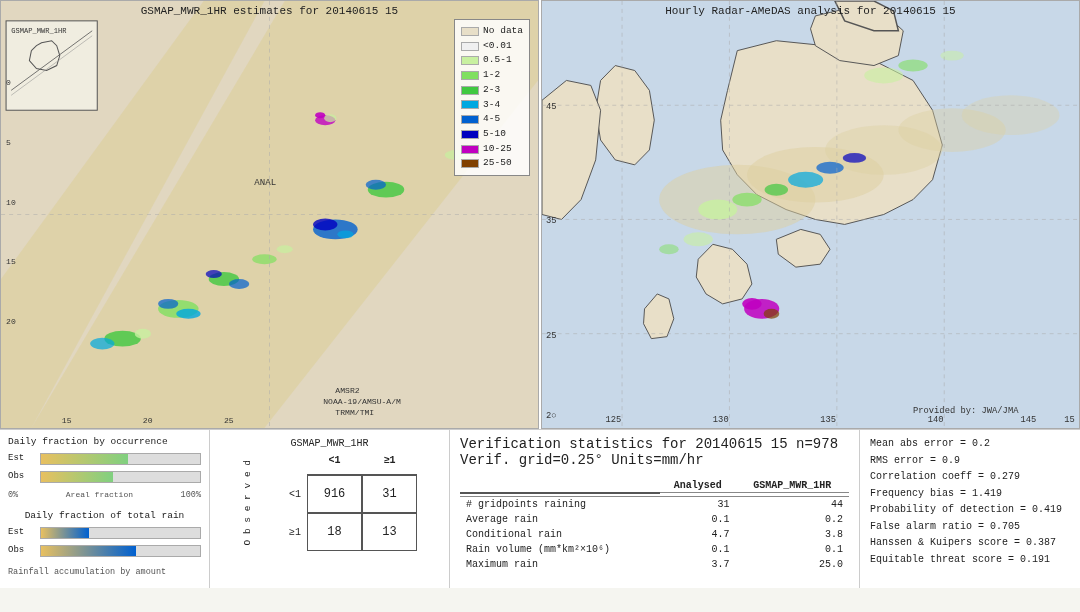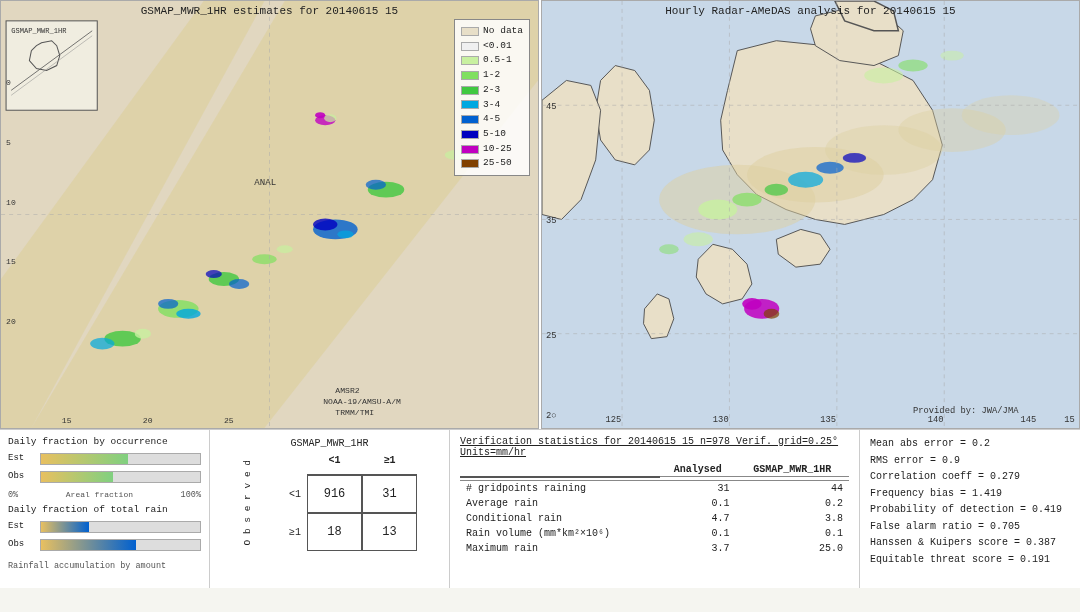--- a/index.html
+++ b/index.html
@@ -219,24 +219,23 @@
     }
 
     
     .verification-panel {
       flex: 1;
       padding: 6px 10px;
       border-right: 1px solid #ccc;
     }
 
     .verif-title {
-      font-size: 10px;
-      font-family: 'Courier New', monospace;
-      margin-bottom: 5px;
-      text-decoration: underline;
+      font-size: 14px;
+      font-family: 'Courier New', monospace;
+      margin-bottom: 11px;
     }
 
     .verif-stats-table {
       border-collapse: collapse;
       width: 100%;
     }
 
     .verif-stats-table th {
       font-size: 10px;
       border-bottom: 2px solid #555;
@@ -488,21 +487,21 @@
           <div class="bar-inner" style="width: 45%; background: linear-gradient(to right, #e8c060 0%, #80d080 100%);"></div>
         </div>
       </div>
 
       <div class="bar-axis">
         <span>0%</span>
         <span style="font-size:8px">Areal fraction</span>
         <span>100%</span>
       </div>
 
-      <div class="chart-section-title" style="margin-top:0;">Daily fraction of total rain</div>
+      <div class="chart-section-title" style="margin-top:6px;text-align:center;">Daily fraction of total rain</div>
 
       <div class="bar-row">
         <span class="bar-label">Est</span>
         <div class="bar-outer">
           <div class="bar-inner" style="width:30%; background: linear-gradient(to right, #e8c060 0%, #0060d0 100%);"></div>
         </div>
       </div>
 
       <div class="bar-row">
         <span class="bar-label">Obs</span>

